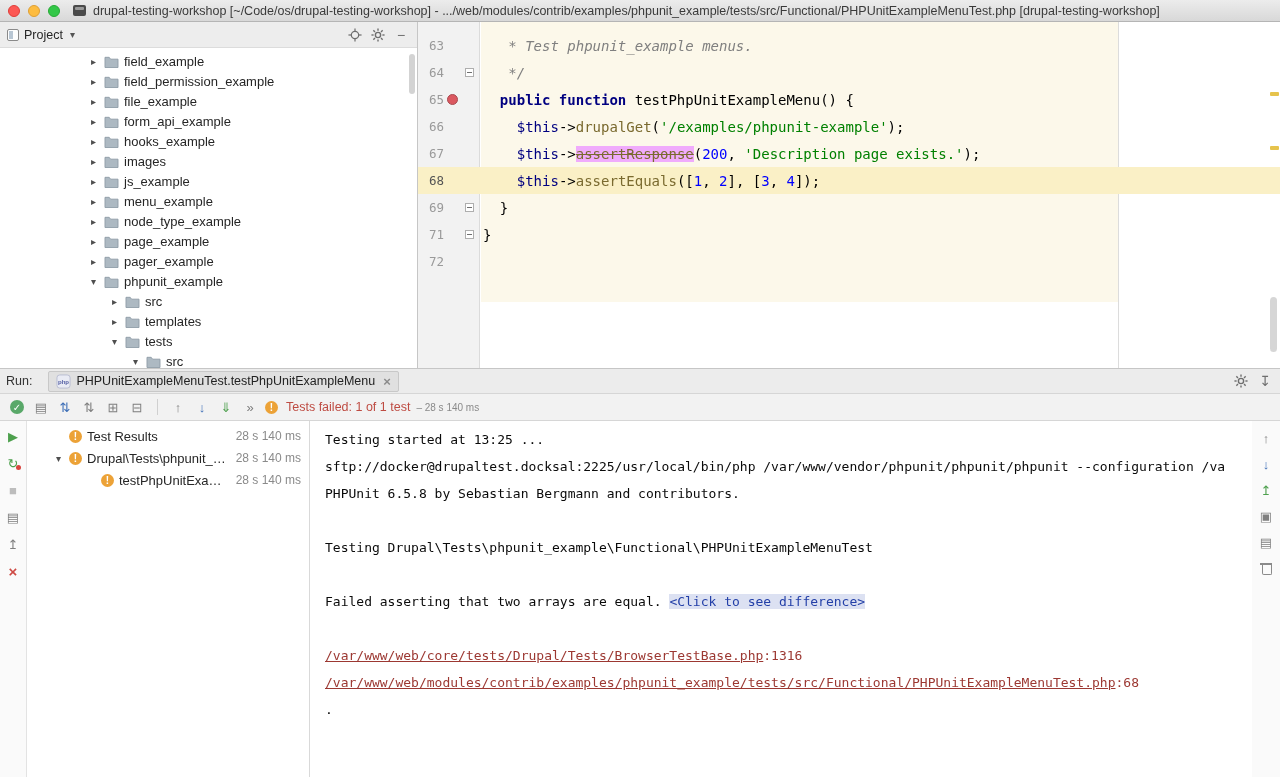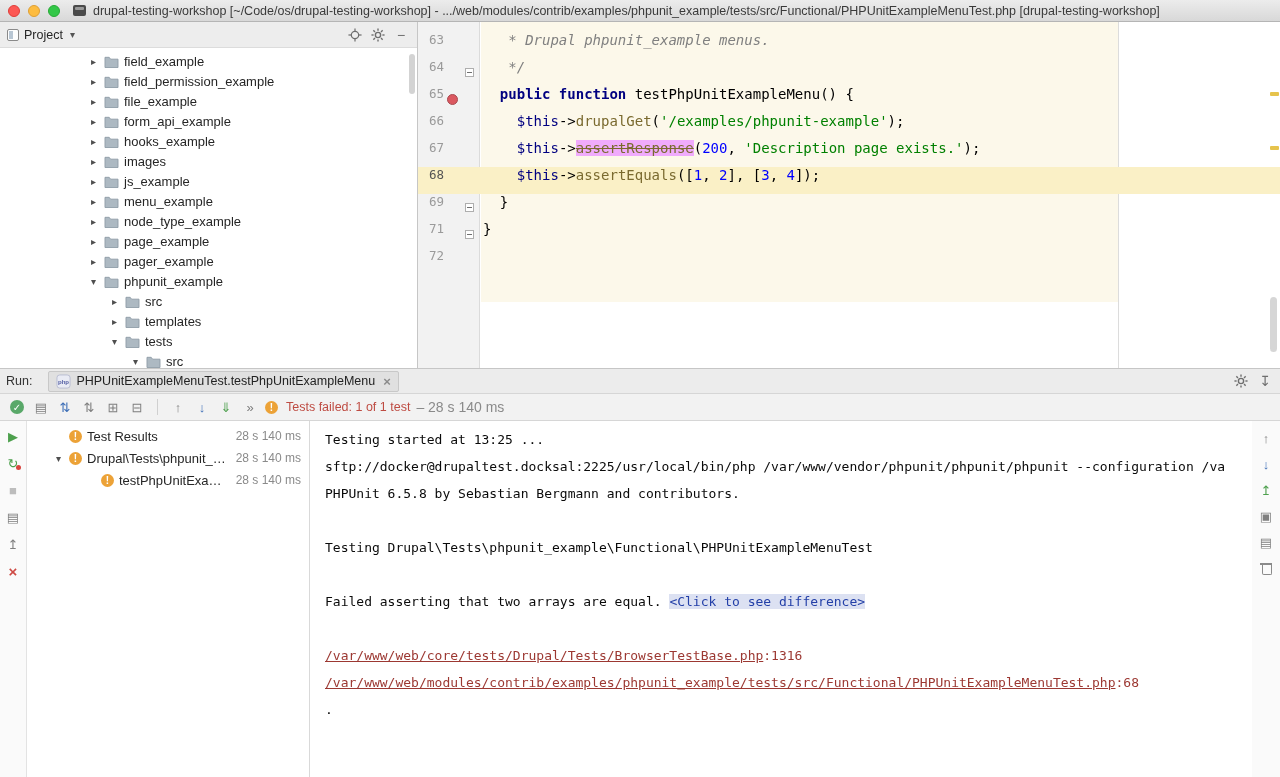--- a/index.html
+++ b/index.html
@@ -34,21 +34,21 @@
 .folder-ic{display:flex;align-items:center;flex:none}
 .tree-label{color:#262626}
 .proj-scrollbar{position:absolute;right:2px;top:32px;width:6px;height:40px;border-radius:3px;background:#C8C8C8;opacity:.8}
 
 
 .editor{flex:1;position:relative;background:#fff;font-family:"DejaVu Sans Mono",monospace;font-size:14px;overflow:hidden}
 .gutter-bg{position:absolute;left:0;top:0;bottom:0;width:62px;background:#F2F2F2;border-right:1px solid #DBDBDB}
 .scope-bg{position:absolute;left:63px;top:0;width:637px;height:280px;background:#FCF8EA}
 .margin-line{position:absolute;left:700px;top:0;bottom:0;width:1px;background:#DCDCDC}
 .lines{position:absolute;left:0;top:0;right:0;padding-top:10px}
-.ed-line{height:27px;display:flex;position:relative}
+.ed-line{height:27px;display:flex;align-items:center;position:relative}
 .ed-line.current{background:#FAF0C6}
 .ed-line.current .ln{color:#555}
 .ln{width:26px;text-align:right;color:#9A9A9A;font-size:12.5px;flex:none}
 .gslot{width:16px;display:flex;justify-content:center;align-items:center;flex:none}
 .fslot{width:18px;display:flex;justify-content:center;align-items:center;flex:none}
 .code-text{white-space:pre;padding-left:5px;color:#000}
 .tok-comment{color:#808080;font-style:italic}
 .tok-keyword{color:#000080;font-weight:bold}
 .tok-var{color:#000080}
 .tok-fn{color:#7A6A2F}
@@ -76,21 +76,21 @@
 .s-red{color:#CE4B45;font-weight:bold;font-size:15px}
 .s-disabled{color:#BDBDBD}
 .s-green-circle{background:#59A869;color:#fff;border-radius:50%;width:14px;height:14px;font-size:10px;margin:2px}
 .s-green-red{color:#4DA04D}
 .s-green-red::after{content:"";position:absolute;right:1px;bottom:2px;width:5px;height:5px;border-radius:50%;background:#D9443F}
 .s-trash::before{content:"";position:absolute;left:5px;top:6px;width:8px;height:9px;border:1px solid #8a8a8a;border-top:none;border-radius:0 0 2px 2px}
 .s-trash::after{content:"";position:absolute;left:3px;top:4px;width:12px;border-top:2px solid #8a8a8a}
 .tb-divider{width:1px;height:16px;background:#D0D0D0;margin:0 5px;flex:none}
 .warn-ball{width:13px;height:13px;border-radius:50%;background:#ECA237;color:#fff;font-size:10px;font-weight:bold;display:flex;align-items:center;justify-content:center;flex:none}
 .status-failed{font-size:12.5px;color:#BE4B42;margin-left:2px}
-.status-time{font-size:14px;color:#8A8A8A}
+.status-time{font-size:10px;color:#8A8A8A}
 
 .run-body{flex:1;display:flex;overflow:hidden}
 .left-strip{width:27px;background:#FAFAFA;border-right:1px solid #E3E3E3;display:flex;flex-direction:column;align-items:center;padding-top:6px;gap:9px;flex:none}
 .test-tree{width:283px;border-right:1px solid #D9D9D9;padding-top:4px;overflow:hidden;flex:none;background:#fff}
 .tt-row{height:22px;display:flex;align-items:center;gap:5px;font-size:13px;padding-right:8px;white-space:nowrap}
 .tt-label{overflow:hidden;text-overflow:ellipsis}
 .tt-time{margin-left:auto;color:#8A8A8A;font-size:12px;flex:none}
 .console{flex:1;padding:5px 0 0 15px;font-family:"DejaVu Sans Mono",monospace;font-size:13px;color:#0a0a0a;overflow:hidden;background:#fff}
 .console-line{line-height:27px;height:27px;white-space:pre}
 .seg-diff-link{color:#2440A8;background:#DCE1F2}
@@ -300,21 +300,21 @@
 
     <div class="editor">
       <div class="gutter-bg"></div>
       <div class="scope-bg"></div>
       <div class="margin-line"></div>
       <div class="lines">
           <div class="ed-line">
             <span class="ln">63</span>
             <span class="gslot"></span>
             <span class="fslot"></span>
-            <span class="code-text"><span class="tok-comment">   * Drupal phpunit_example menus.</span></span>
+            <span class="code-text"><span class="tok-comment">   * Test phpunit_example menus.</span></span>
           </div>
           <div class="ed-line">
             <span class="ln">64</span>
             <span class="gslot"></span>
             <span class="fslot">
               <span class="fold"></span>
             </span>
             <span class="code-text"><span class="tok-comment">   */</span></span>
           </div>
           <div class="ed-line">

